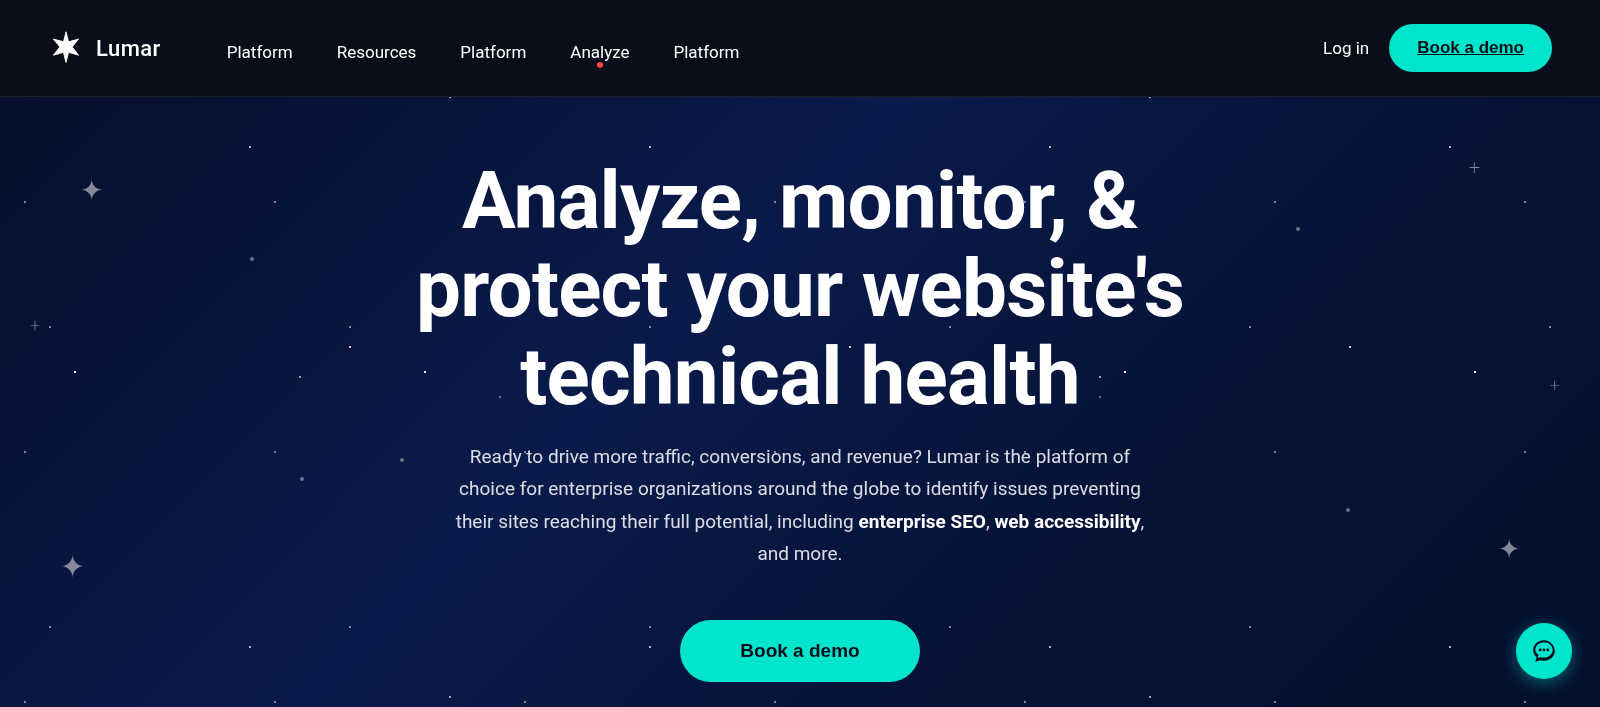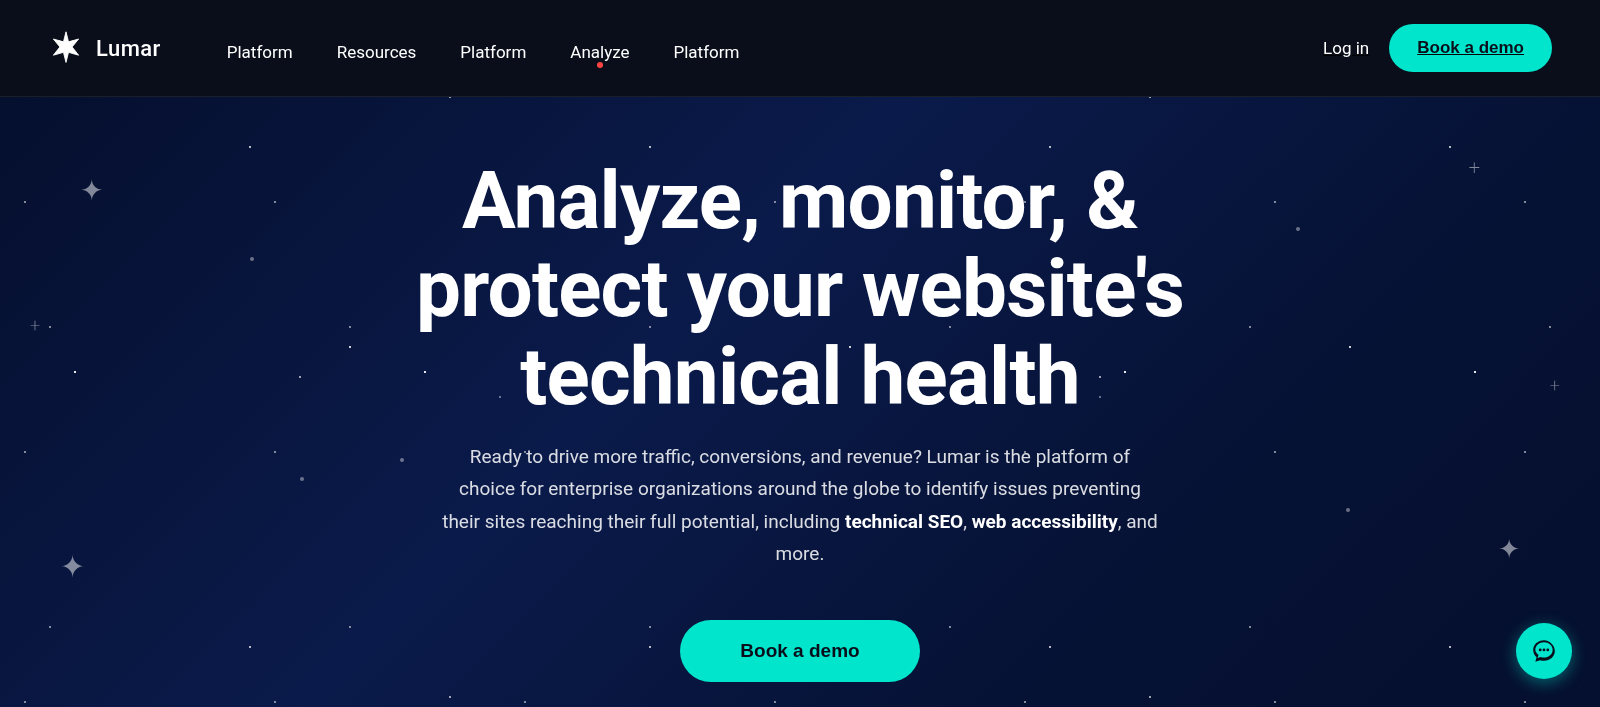--- a/index.html
+++ b/index.html
@@ -300,21 +300,21 @@
   <div class="dot-small dot-1"></div>
   <div class="dot-small dot-2"></div>
   <div class="dot-small dot-3"></div>
   <div class="dot-small dot-4"></div>
   <div class="dot-small dot-5"></div>
   <div class="dot-small dot-6"></div>
 
   <h1 class="hero-title">Analyze, monitor, &amp; protect your website's technical health</h1>
 
   <p class="hero-subtitle">
-    <span>Ready to drive more traffic, conversions, and revenue? Lumar is the platform of choice for enterprise organizations around the globe to identify issues preventing their sites reaching their full potential, including </span><strong>technical SEO</strong><span>, </span><strong>web accessibility</strong><span>, and more.</span>
+    <span>Ready to drive more traffic, conversions, and revenue? Lumar is the platform of choice for enterprise organizations around the globe to identify issues preventing their sites reaching their full potential, including </span><strong>enterprise SEO</strong><span>, </span><strong>web accessibility</strong><span>, and more.</span>
   </p>
 
   <div class="cta-button-wrap">
     <button class="cta-btn">Book a demo</button>
   </div>
 </section>
 
 <div class="chat-bubble">
   <svg viewBox="0 0 24 24" xmlns="http://www.w3.org/2000/svg">
     <path d="M12 2C6.48 2 2 6.02 2 11c0 2.69 1.21 5.1 3.13 6.78L4 22l4.44-1.48C9.54 20.82 10.74 21 12 21c5.52 0 10-4.02 10-9S17.52 2 12 2zm0 16c-1.11 0-2.18-.19-3.18-.54l-2.82.94.96-2.72C5.7 14.4 4 12.82 4 11c0-3.87 3.58-7 8-7s8 3.13 8 7-3.58 7-8 7z"></path>

